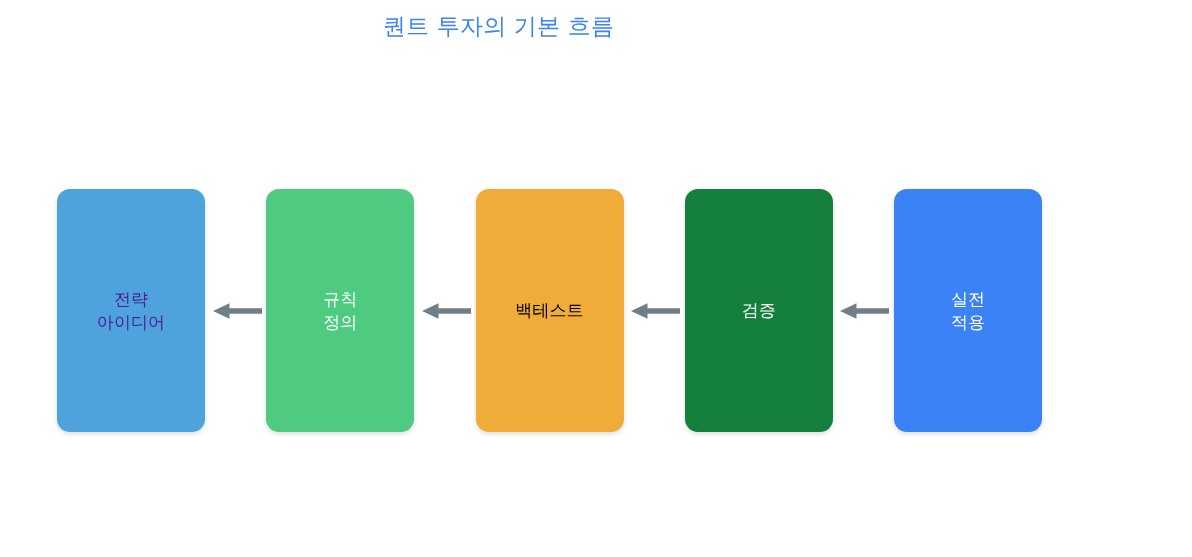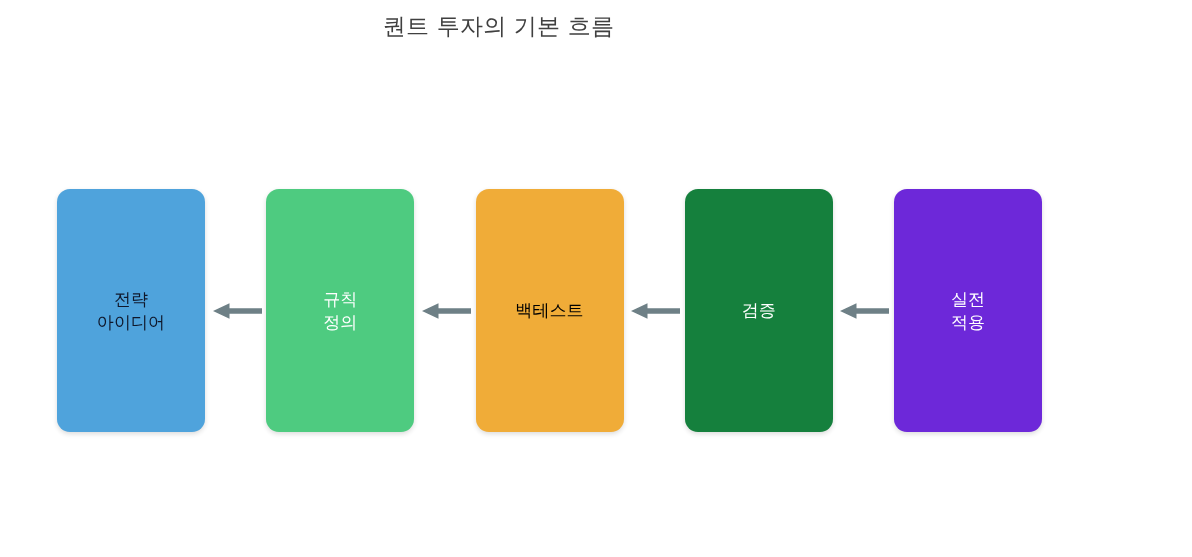--- a/index.html
+++ b/index.html
@@ -21,21 +21,21 @@
     height: 557px;
   }
 
   #chart-title {
     position: absolute;
     top: 11px;
     left: 0;
     width: 997px;
     text-align: center;
     font-size: 23px;
-    color: #404040;
+    color: #3b82f6;
     font-weight: 400;
     letter-spacing: 0.2px;
     white-space: nowrap;
   }
 
   #flow-row {
     position: absolute;
     top: 189px;
     left: 57px;
     width: 985px;
@@ -83,21 +83,21 @@
 </head>
 <body style="background-color: rgb(255, 255, 255);">
 
 <div id="figure">
 
   <div id="chart-title">퀀트 투자의 기본 흐름</div>
 
   <div id="flow-row">
 
     <div class="stage-box" style="background-color: rgb(79, 163, 220);">
-      <span class="stage-label" style="color: #0f172a;">전략
+      <span class="stage-label" style="color: #4c1d95;">전략
 아이디어</span>
     </div>
 
     <div class="arrow-cell">
       <svg class="arrow-svg" width="52" height="22" viewBox="0 0 52 22">
         <path d="M52 8.2 H19.5 V3.2 L3 11 L19.5 18.8 V13.8 H52 Z" fill="#6E8086"></path>
       </svg>
     </div>
 
     <div class="stage-box" style="background-color: rgb(78, 203, 128);">
@@ -124,19 +124,19 @@
     <div class="stage-box" style="background-color: #15803d;">
       <span class="stage-label" style="color: rgb(255, 255, 255);">검증</span>
     </div>
 
     <div class="arrow-cell">
       <svg class="arrow-svg" width="52" height="22" viewBox="0 0 52 22">
         <path d="M52 8.2 H19.5 V3.2 L3 11 L19.5 18.8 V13.8 H52 Z" fill="#6E8086"></path>
       </svg>
     </div>
 
-    <div class="stage-box" style="background-color: #6d28d9;">
+    <div class="stage-box" style="background-color: #3b82f6;">
       <span class="stage-label" style="color: rgb(255, 255, 255);">실전
 적용</span>
     </div>
 
   </div>
 </div>
 
 </body></html>

